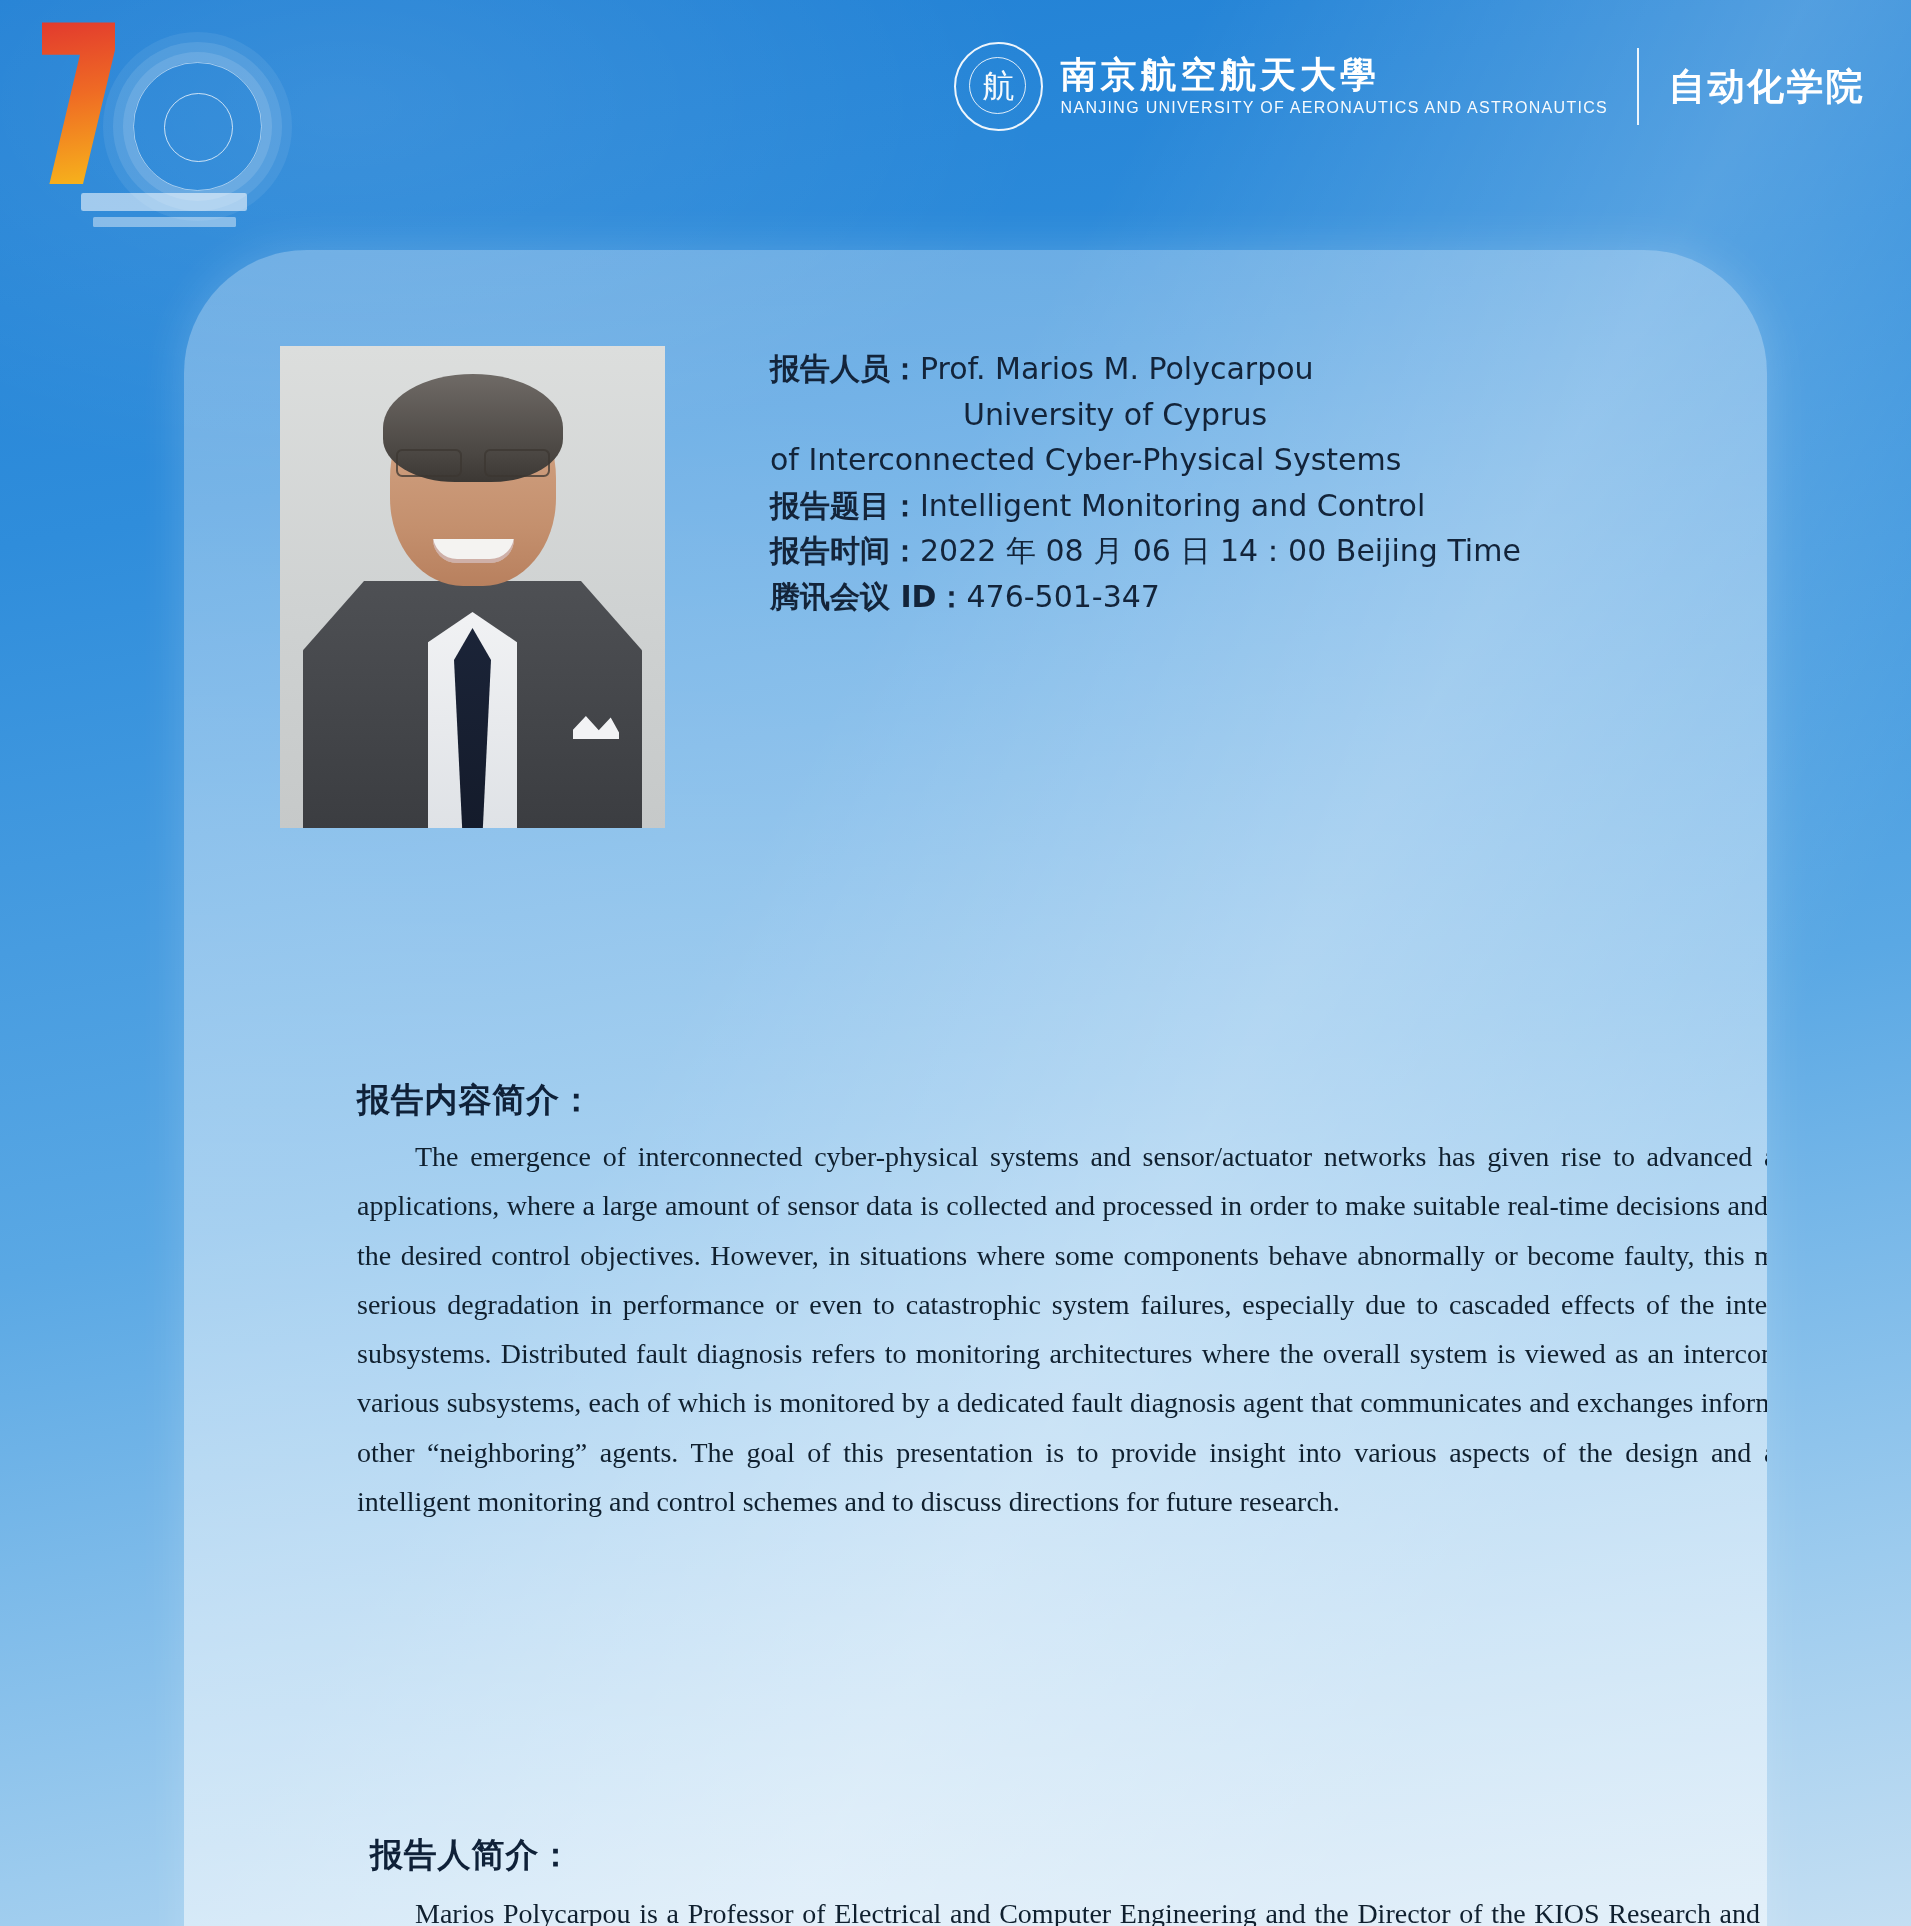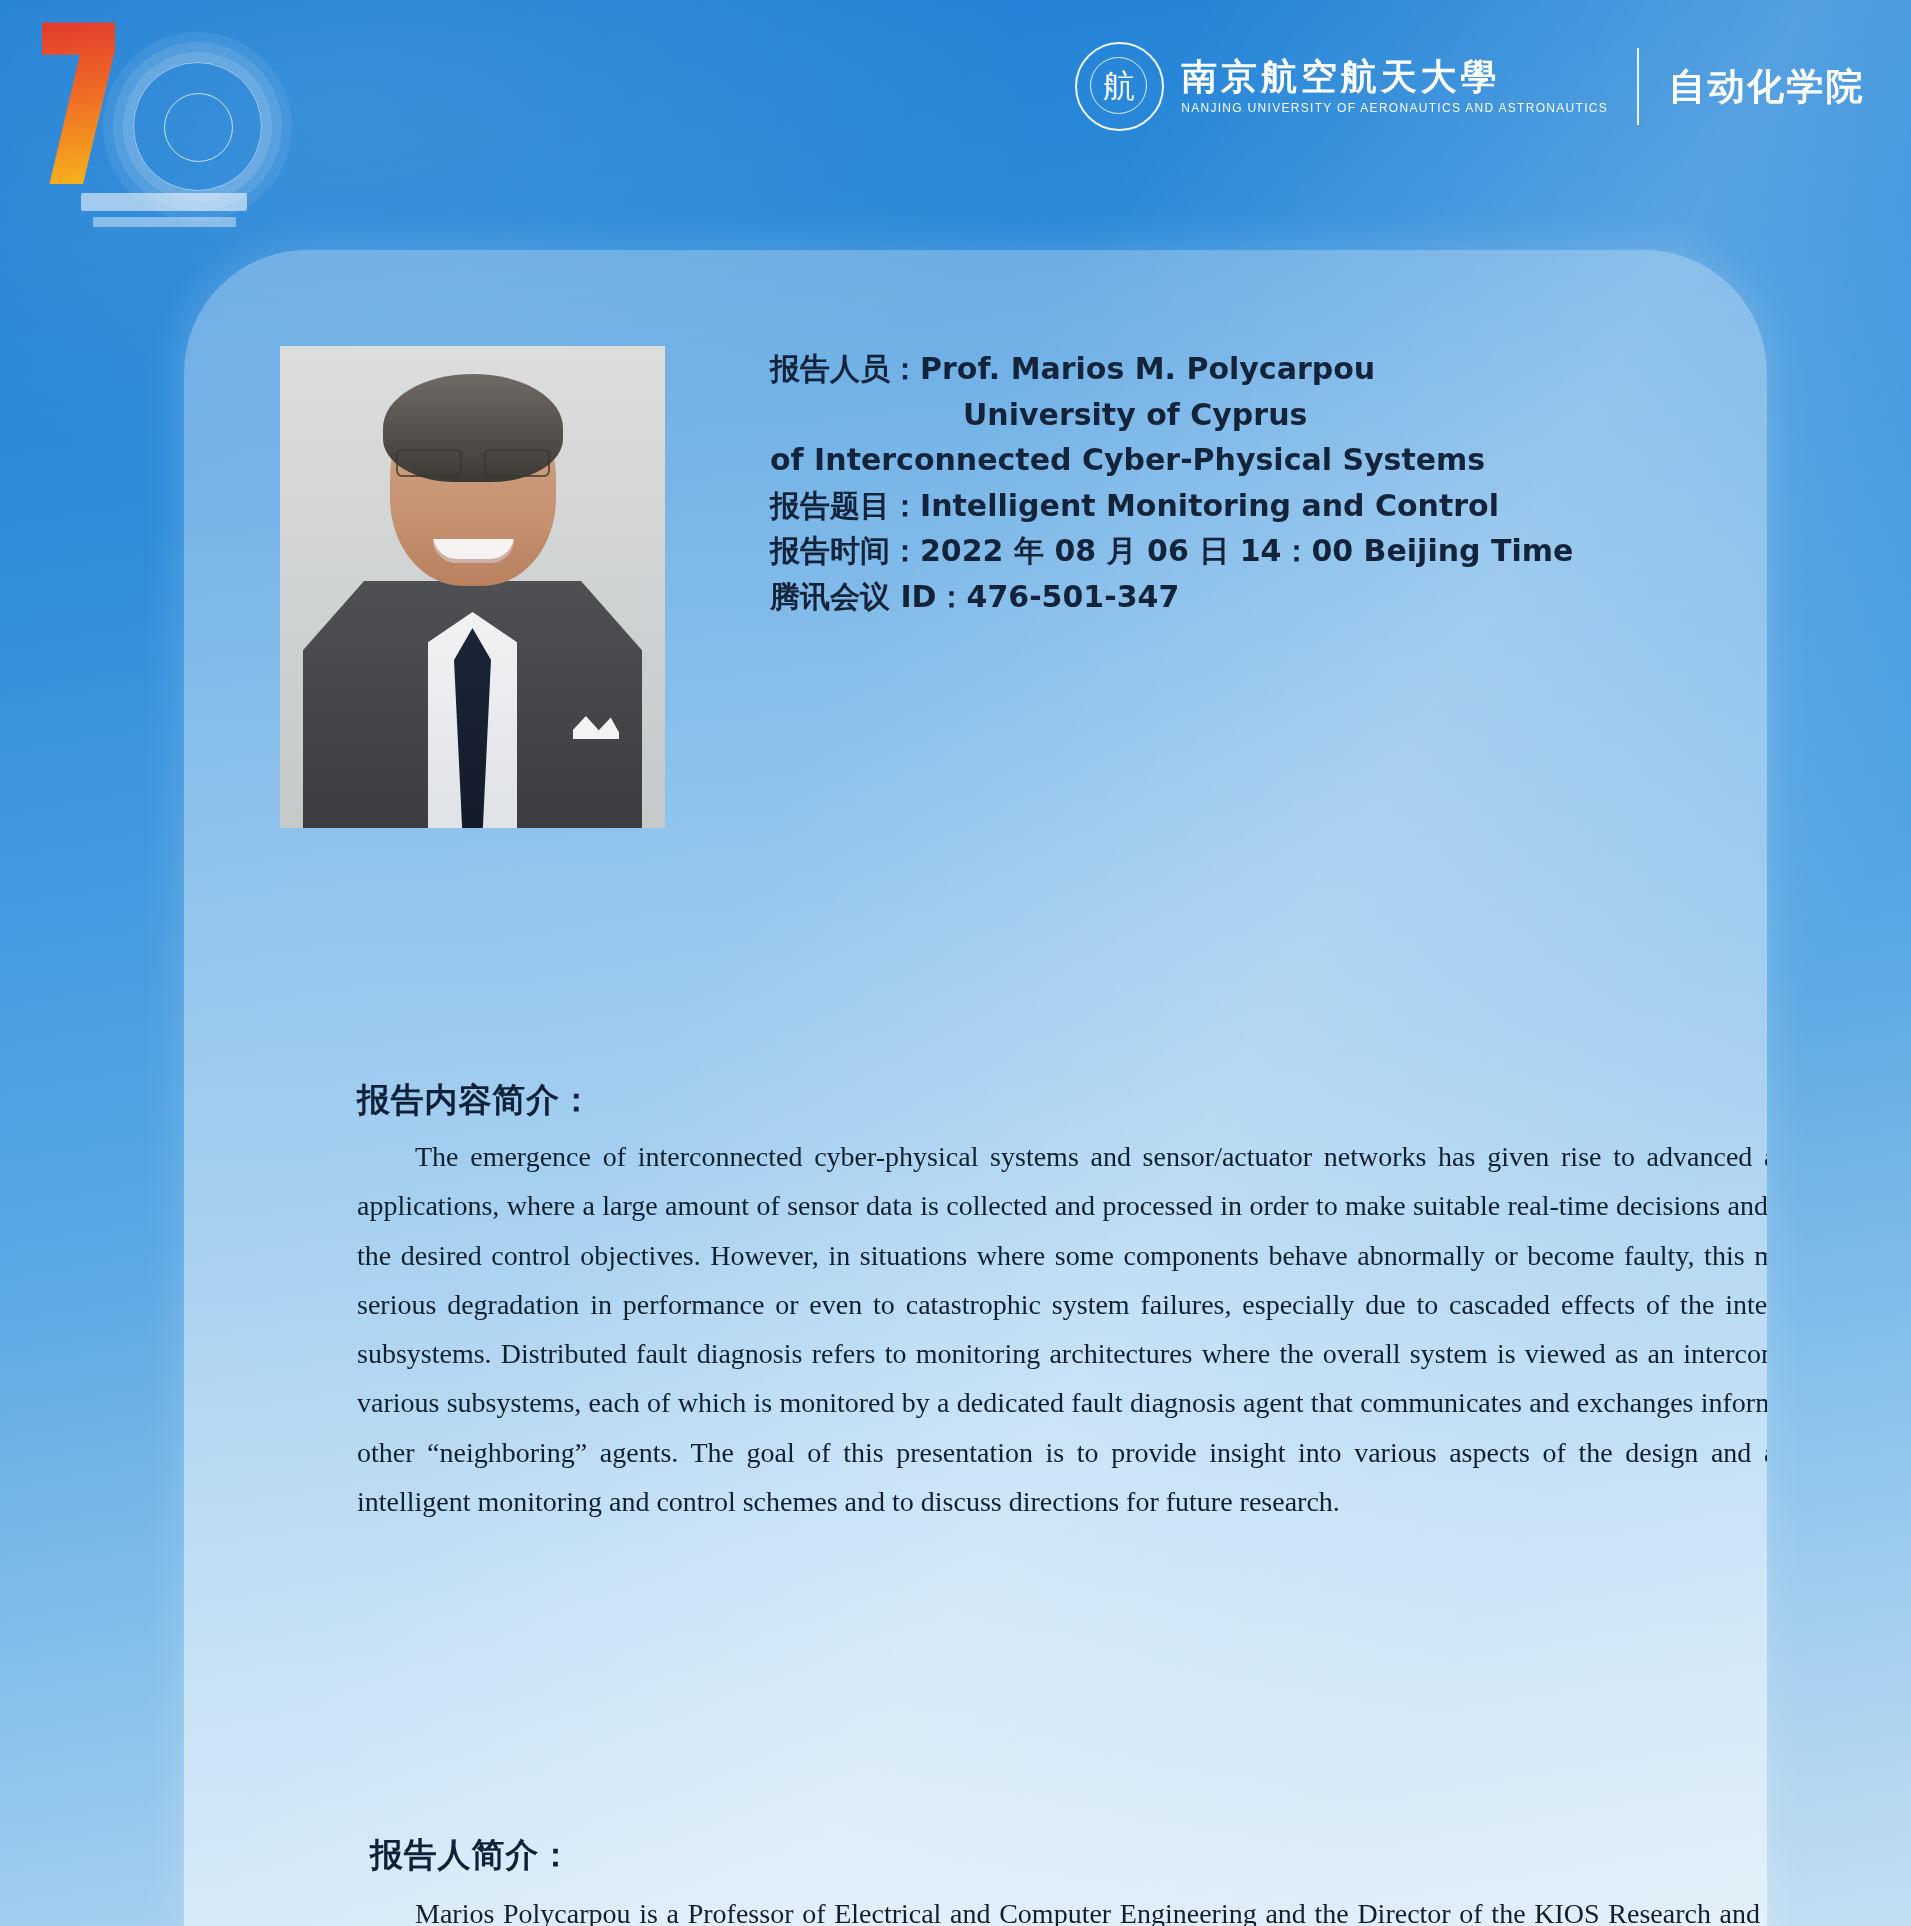--- a/index.html
+++ b/index.html
@@ -102,21 +102,21 @@
   .univ-cn {
     font-size: 36px;
     letter-spacing: 3.9px;
     font-family: "DejaVu Sans", sans-serif;
     font-weight: 700;
     line-height: 1.05;
     white-space: nowrap;
   }
   .univ-en {
     margin-top: 5.4px;
-    font-size: 12px;
+    font-size: 16px;
     letter-spacing: 1.3px;
     white-space: nowrap;
     color: rgba(255,255,255,0.96);
   }
   .univ-divider {
     width: 1.9px; height: 77px;
     background: rgba(255,255,255,0.9);
     margin: 0 11.6px;
   }
   .dept-cn {
@@ -203,21 +203,21 @@
   .info-line {
     font-size: 30px;
     line-height: 1.52;
     white-space: nowrap;
     font-family: "DejaVu Sans", sans-serif;
   }
   .info-line .lbl {
     font-weight: 700;
   }
   .info-line.indent { padding-left: 193px; }
-  .info-line .val { font-weight: 700; }
+  .info-line .val { font-weight: 400; }
 
   .section-title {
     position: absolute;
     font-size: 33px;
     font-weight: 700;
     color: #0f2138;
     font-family: Liberation Mono, monospace;
     letter-spacing: 0.8px;
   }
   #abstract-title { left: 173px; top: 828px; }

